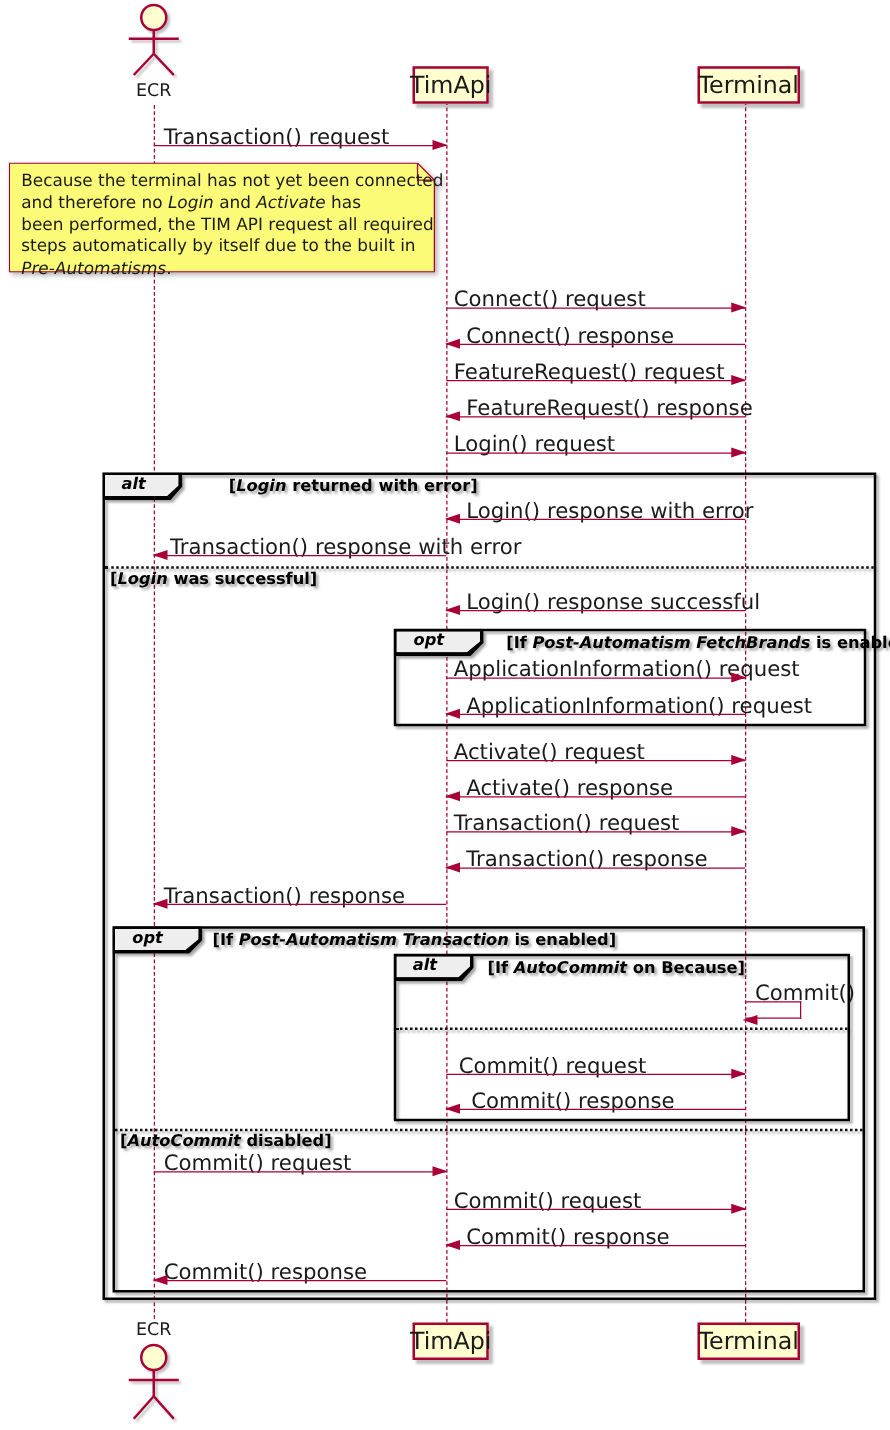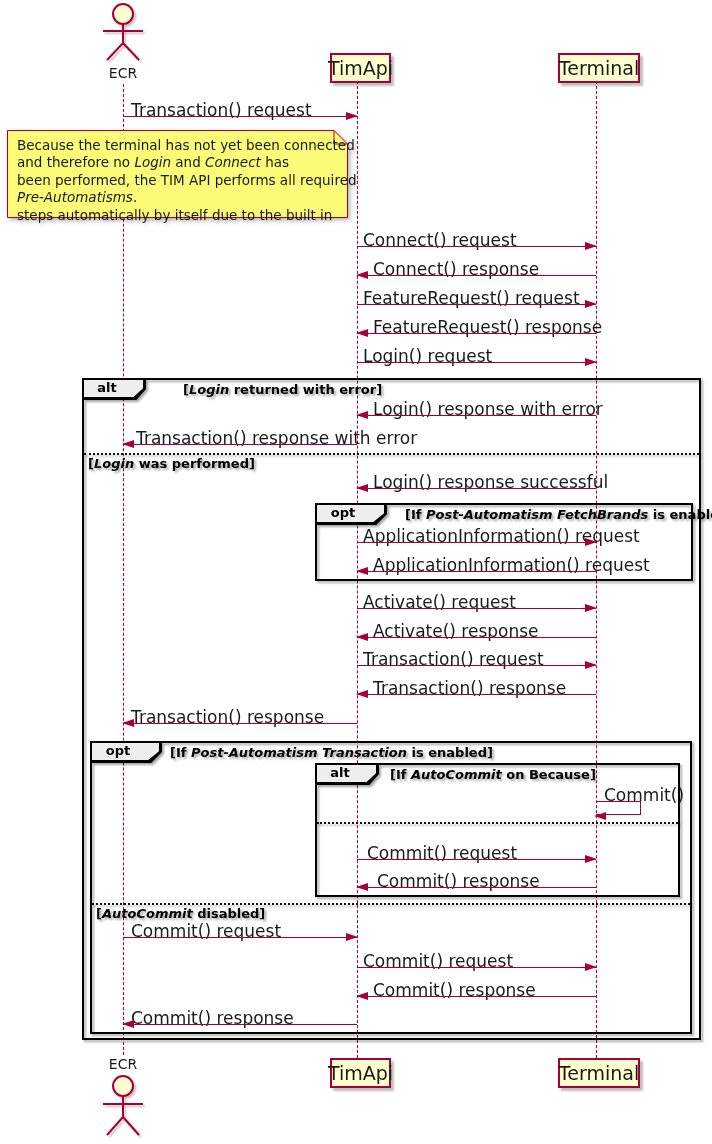--- a/index.html
+++ b/index.html
@@ -31,21 +31,21 @@
   .note{position:absolute;filter:drop-shadow(2px 2px 2px rgba(0,0,0,.3));}
   .note svg{position:absolute;left:0;top:0;}
   .note-text{position:absolute;left:10px;top:7px;font-size:13.5px;line-height:17.4px;white-space:nowrap;}
   
   .frag{position:absolute;border:2px solid var(--frame-border);filter:drop-shadow(2px 2px 1px rgba(0,0,0,.35));}
   .ftab{position:absolute;left:-2px;top:-2px;height:22px;background:var(--frame-border);
         clip-path:polygon(0 0,100% 0,100% 50%,85% 100%,0 100%);}
   .ftab::before{content:"";position:absolute;left:2px;top:2px;right:3px;bottom:3px;background:var(--tab-fill);
         clip-path:polygon(0 0,100% 0,100% 48%,84% 100%,0 100%);}
   .ftab span{position:relative;display:block;text-align:center;width:78%;
-        font-size:13px;font-weight:bold;line-height:19px;color:#000;}
+        font-size:13px;font-weight:bold;line-height:19px;color:#000;font-style:italic;}
   .fcond{position:absolute;font-size:13px;font-weight:bold;white-space:nowrap;color:#000;}
   .fdiv{position:absolute;left:0;right:0;border-top:2px dotted #111;}
   .fdivlabel{position:absolute;font-size:13px;font-weight:bold;white-space:nowrap;color:#000;}
   
   .mlabel{position:absolute;font-size:17px;white-space:nowrap;color:var(--text);}
   .arrow{position:absolute;height:0;border-top:1.5px solid var(--line);}
   .arrow i{position:absolute;top:-5px;width:0;height:0;border-top:4.5px solid transparent;border-bottom:4.5px solid transparent;}
   .arrow.r i{right:-1px;border-left:12px solid var(--line);}
   .arrow.l i{left:-1px;border-right:12px solid var(--line);}
   .selfloop{position:absolute;border:1.5px solid var(--line);border-left:none;}
@@ -60,21 +60,21 @@
   <div class="lifeline" style="left:123px;top:84px;height:971px"></div>
   <div class="lifeline" style="left:357px;top:81px;height:977px"></div>
   <div class="lifeline" style="left:596px;top:81px;height:977px"></div>
 
   <div class="frag" style="left:82px;top:378px;width:615px;height:658px">
     <div class="ftab" style="width:64px">
       <span>alt</span>
     </div>
     <div class="fcond" style="left:99px;top:2px"><span>[</span><i>Login</i><span> returned with error]</span></div>
     <div class="fdiv" style="top:73px"></div>
-    <div class="fdivlabel" style="left:4px;top:76px"><span>[</span><i>Login</i><span> was performed]</span></div>
+    <div class="fdivlabel" style="left:4px;top:76px"><span>[</span><i>Login</i><span> was successful]</span></div>
   </div>
 
   <div class="frag" style="left:315px;top:503px;width:374px;height:74px">
     <div class="ftab" style="width:72px">
       <span>opt</span>
     </div>
     <div class="fcond" style="left:88px;top:2px"><span>[If </span><i>Post-Automatism FetchBrands</i><span> is enabled]</span></div>
   </div>
 
   <div class="frag" style="left:90px;top:741px;width:598px;height:289px">
@@ -234,24 +234,24 @@
       </div>
   </div>
 
   <div class="note" style="left:7px;top:130px;width:341px;height:88px">
     <svg width="341" height="88" viewBox="0 0 341 88">
       <path d="M0.5,0.5 H327 L340.5,14 V87.5 H0.5 Z" style="fill:var(--note-fill);stroke:var(--line);stroke-width:1"></path>
       <path d="M327,0.5 V14 H340.5" style="fill:none;stroke:var(--line);stroke-width:1"></path>
     </svg>
     <div class="note-text">
       <div><span>Because the terminal has not yet been connected</span></div>
-      <div><span>and therefore no </span><i>Login</i><span> and </span><i>Connect</i><span> has</span></div>
-      <div><span>been performed, the TIM API performs all required</span></div>
+      <div><span>and therefore no </span><i>Login</i><span> and </span><i>Activate</i><span> has</span></div>
+      <div><span>been performed, the TIM API request all required</span></div>
+      <div><span>steps automatically by itself due to the built in</span></div>
       <div><i>Pre-Automatisms</i><span>.</span></div>
-      <div><span>steps automatically by itself due to the built in</span></div>
     </div>
   </div>
 
   <svg class="actor" style="left:98px;top:2px" width="50" height="62">
     <circle cx="25" cy="12" r="10"></circle>
     <line x1="25" y1="22" x2="25" y2="41"></line>
     <line x1="5" y1="29" x2="45" y2="29"></line>
     <line x1="25" y1="41" x2="9" y2="58"></line>
     <line x1="25" y1="41" x2="41" y2="58"></line>
   </svg>

